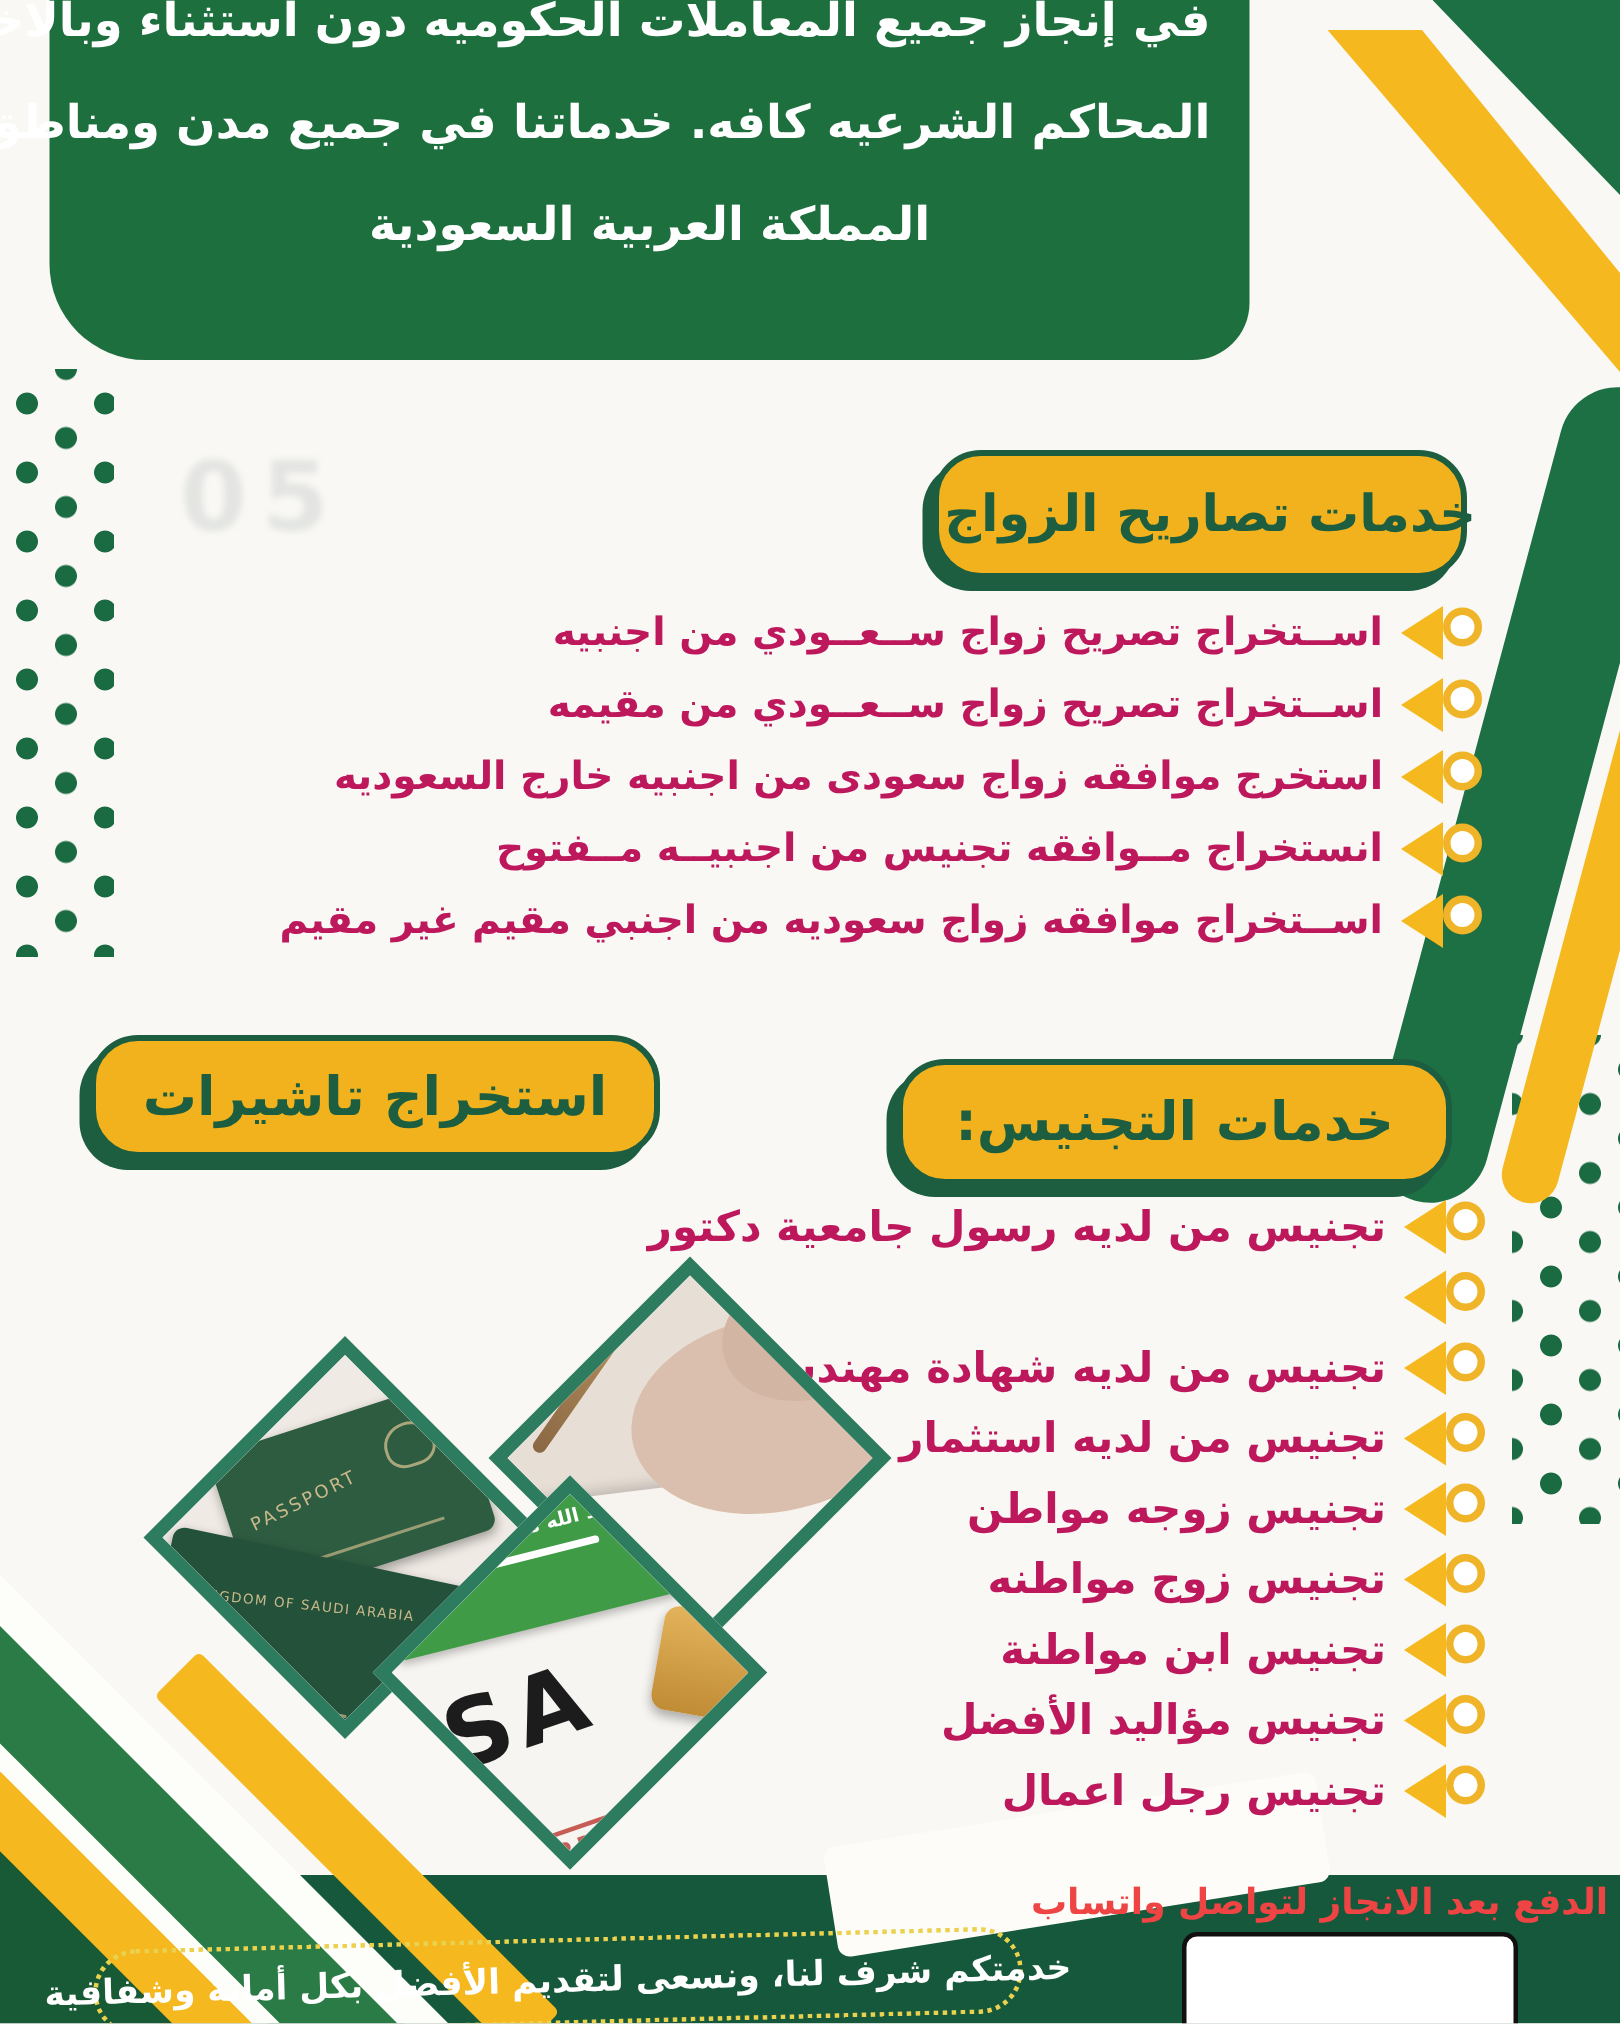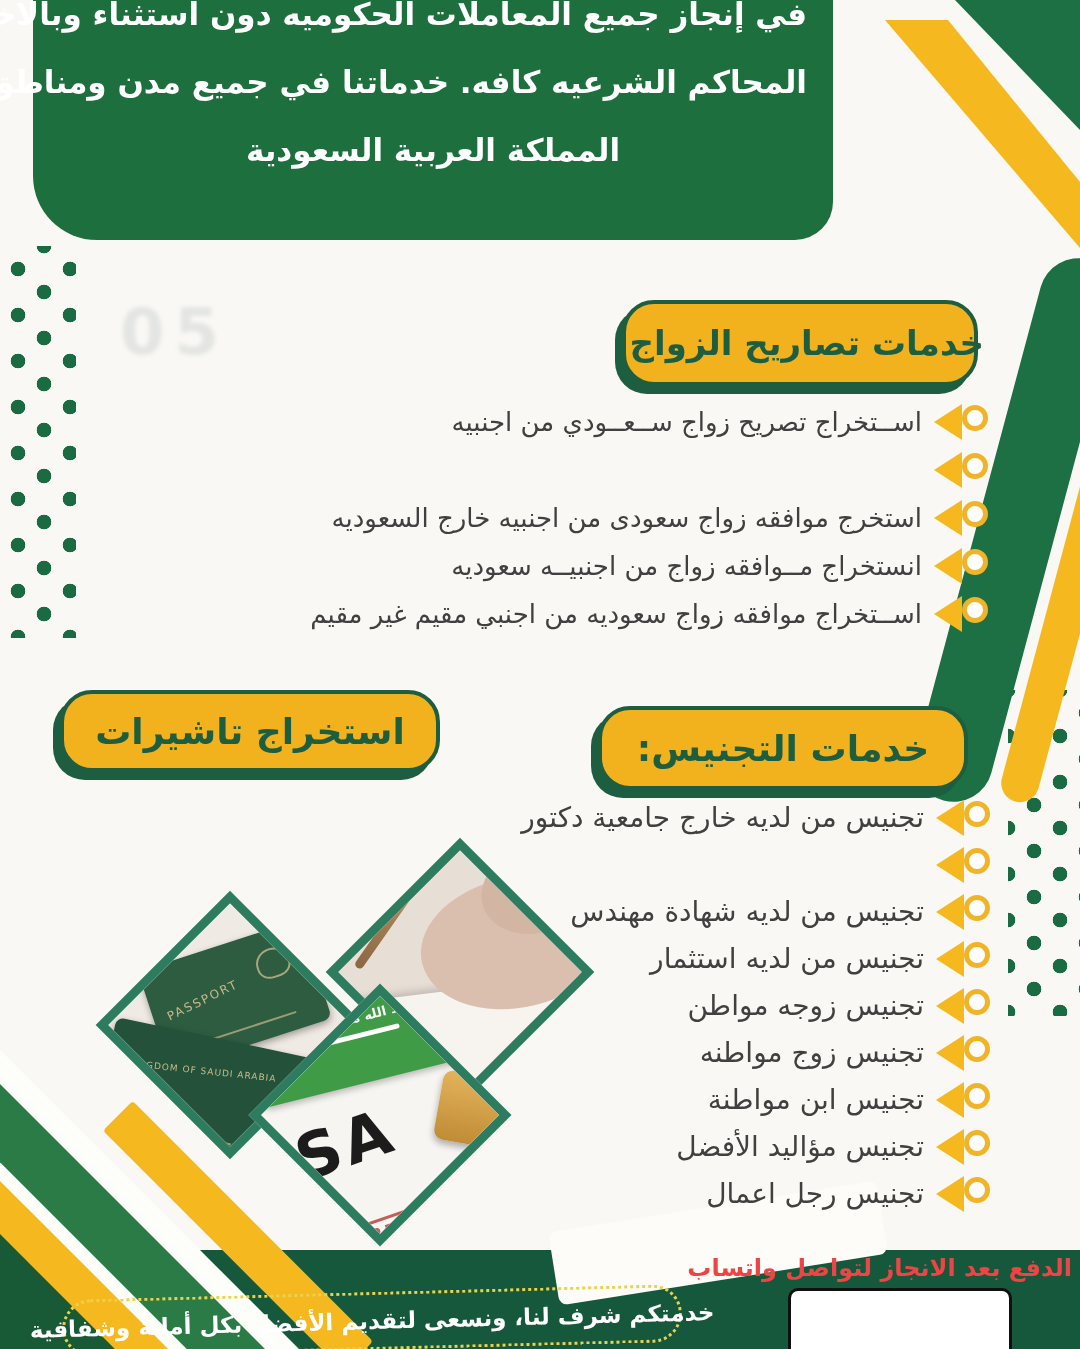--- a/index.html
+++ b/index.html
@@ -50,21 +50,21 @@
   .badge-tajnees{left:598px;top:706px;width:370px;height:84px;font-size:36px;}
   .badge-visas{left:60px;top:690px;width:380px;height:82px;font-size:36px;}
   
   .list{position:absolute;z-index:3;}
   .list-marriage{right:92px;top:398px;width:680px;}
   .list-tajnees{right:90px;top:794px;width:560px;}
   .li-row{display:flex;flex-direction:row;justify-content:flex-end;align-items:center;
     direction:ltr;gap:12px;}
   .list-marriage .li-row{height:48px;}
   .list-tajnees .li-row{height:47px;}
-  .li-text{direction:rtl;font-weight:normal;color:#404040;white-space:nowrap;}
+  .li-text{direction:rtl;font-weight:bold;color:#be185d;white-space:nowrap;}
   .list-marriage .li-text{font-size:26px;}
   .list-tajnees .li-text{font-size:28px;}
   .bullet{position:relative;width:54px;height:38px;flex:0 0 54px;}
   .bullet .circ{position:absolute;right:0;top:2px;width:26px;height:26px;
     border:5px solid #f0b429;border-radius:50%;background:#fff;}
   .bullet .tri{position:absolute;left:0;top:1px;width:0;height:0;
     border-top:18px solid transparent;border-bottom:18px solid transparent;
     border-right:28px solid #f5b81f;}
   
   .diamond{position:absolute;border:9px solid #2e7c60;background:#fff;
@@ -172,50 +172,51 @@
 
   <div class="list list-marriage">
       <div class="li-row">
         <span class="li-text">اســتخراج تصريح زواج ســعــودي من اجنبيه</span>
         <span class="bullet">
           <span class="circ"></span>
           <span class="tri"></span>
         </span>
       </div>
       <div class="li-row">
+        <span class="li-text">اســتخراج تصريح زواج ســعــودي من مقيمه</span>
         <span class="bullet">
           <span class="circ"></span>
           <span class="tri"></span>
         </span>
       </div>
       <div class="li-row">
         <span class="li-text">استخرج موافقه زواج سعودى من اجنبيه خارج السعوديه</span>
         <span class="bullet">
           <span class="circ"></span>
           <span class="tri"></span>
         </span>
       </div>
       <div class="li-row">
-        <span class="li-text">انستخراج مــوافقه زواج من اجنبيــه سعوديه</span>
+        <span class="li-text">انستخراج مــوافقه تجنيس من اجنبيــه مــفتوح</span>
         <span class="bullet">
           <span class="circ"></span>
           <span class="tri"></span>
         </span>
       </div>
       <div class="li-row">
         <span class="li-text">اســتخراج موافقه زواج سعوديه من اجنبي مقيم غير مقيم</span>
         <span class="bullet">
           <span class="circ"></span>
           <span class="tri"></span>
         </span>
       </div>
     </div>
   <div class="list list-tajnees">
       <div class="li-row">
-        <span class="li-text">تجنيس من لديه خارج جامعية دكتور</span>
+        <span class="li-text">تجنيس من لديه رسول جامعية دكتور</span>
         <span class="bullet">
           <span class="circ"></span>
           <span class="tri"></span>
         </span>
       </div>
       <div class="li-row">
         <span class="bullet">
           <span class="circ"></span>
           <span class="tri"></span>
         </span>

